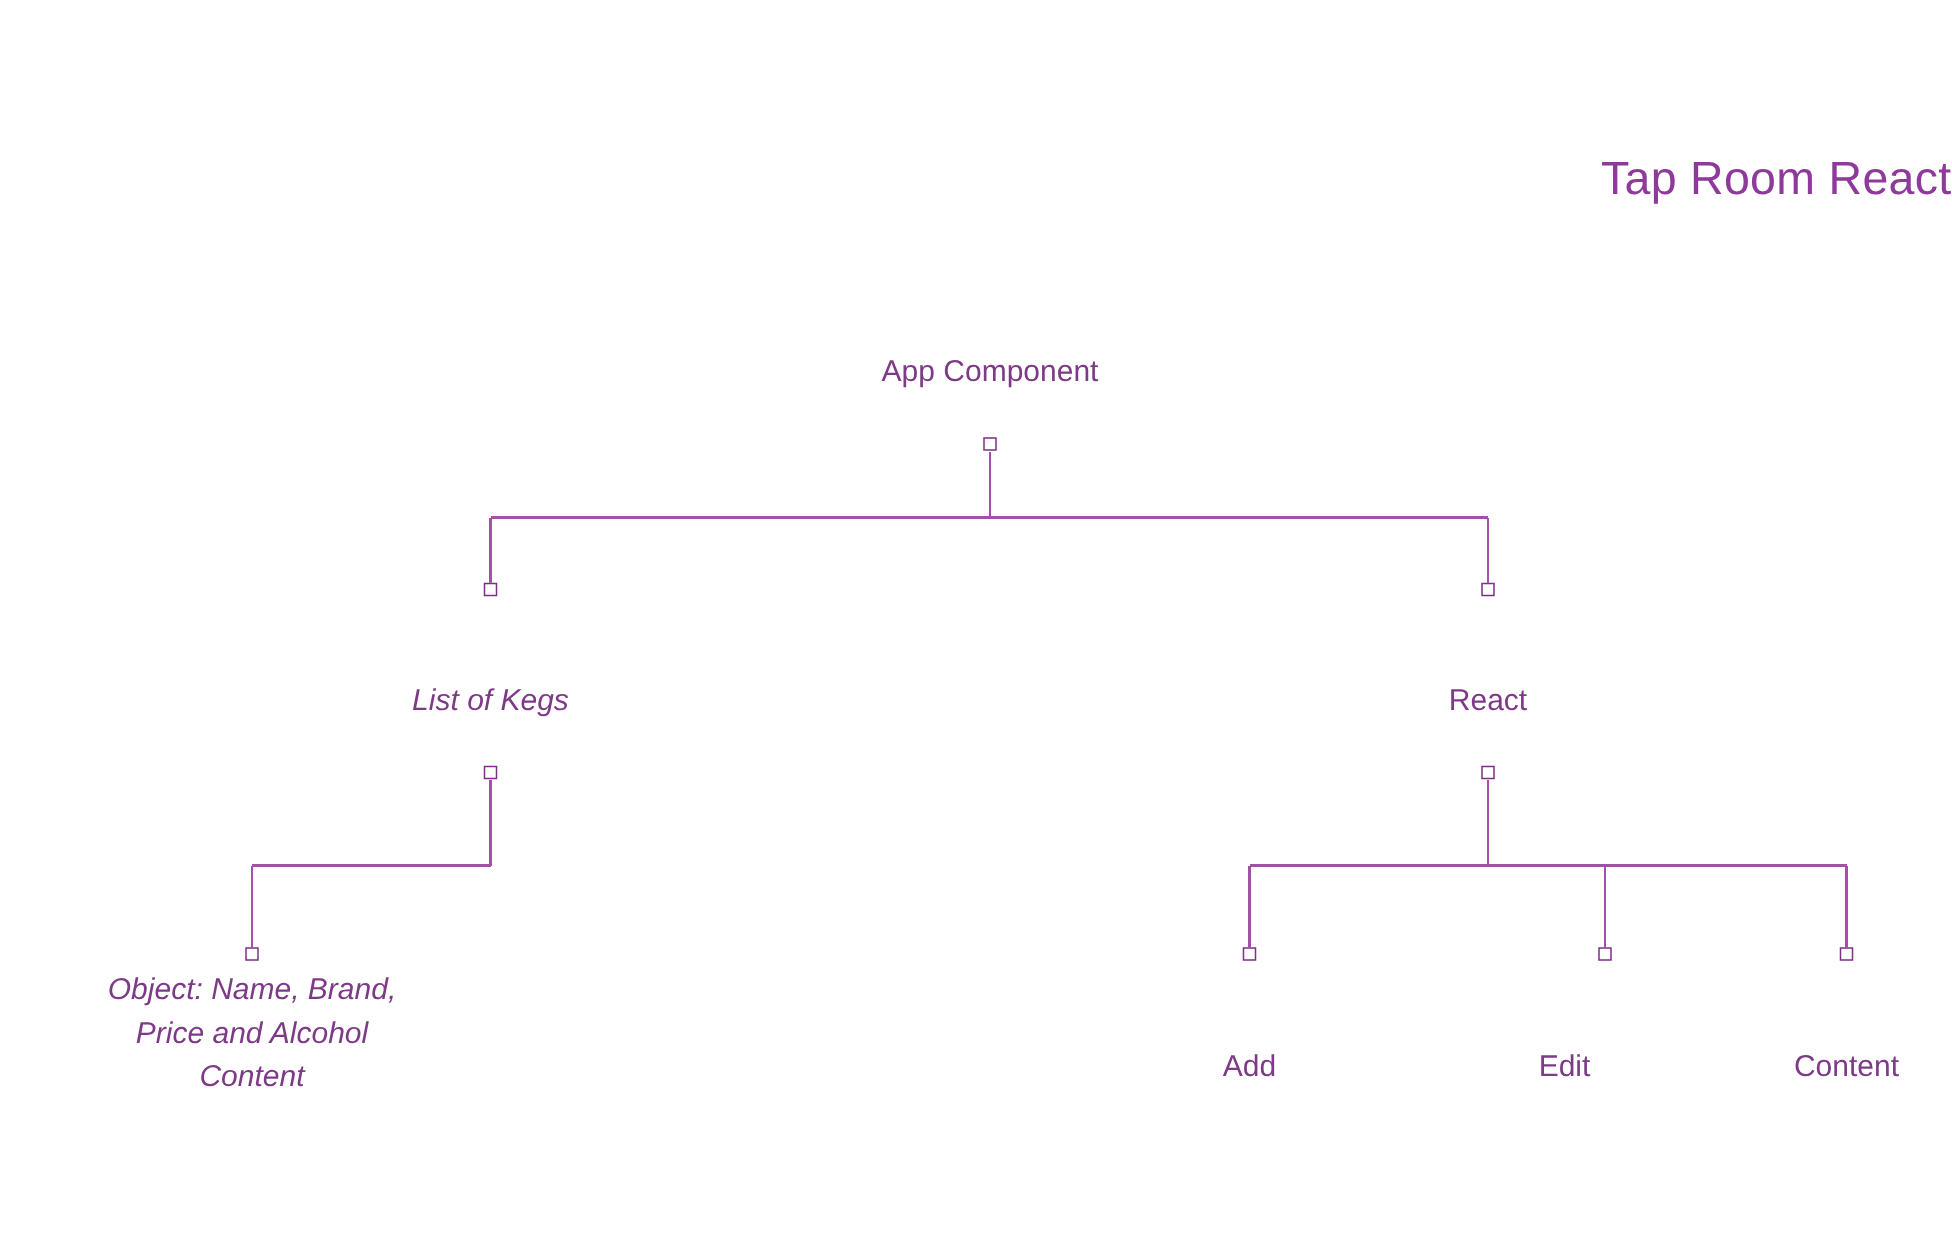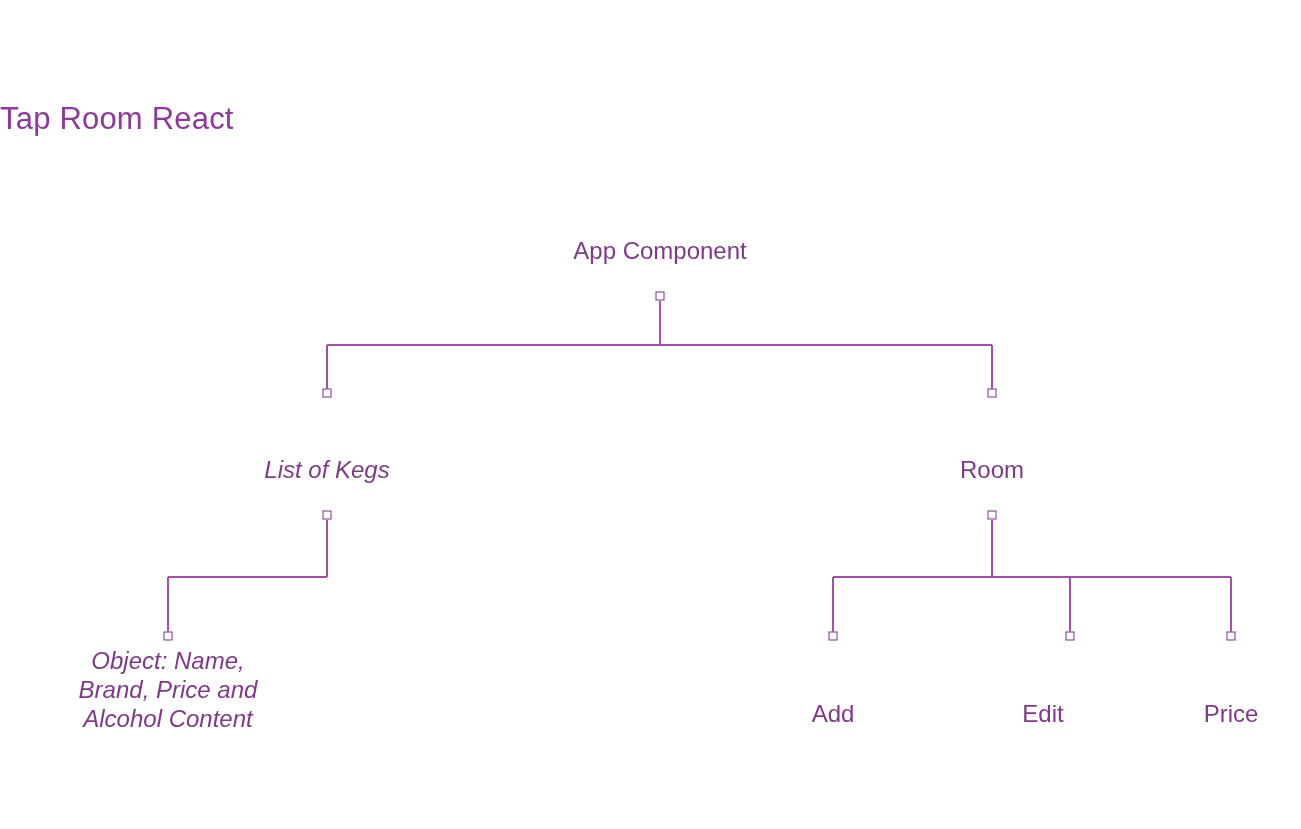--- a/index.html
+++ b/index.html
@@ -32,32 +32,32 @@
     width: 1301px;
     height: 829px;
     pointer-events: none;
   }
 
   .diagram-title {
     position: absolute;
     left: 0;
     top: 101px;
     width: 1301px;
-    text-align: left;
+    text-align: right;
     font-size: 31px;
     font-weight: 400;
     letter-spacing: 0.2px;
     color: #8d3a9b;
     white-space: nowrap;
   }
 
   .node-label {
     position: absolute;
     text-align: center;
-    font-size: 24px;
+    font-size: 20px;
     font-weight: 400;
     color: #7d3a86;
     white-space: nowrap;
     transform: translateX(-50%);
   }
 
   .node-label.multiline {
     white-space: normal;
     line-height: 29px;
     font-style: italic;
@@ -94,26 +94,26 @@
       <polyline points="1070,577 1070,632" fill="none" stroke="#a350a8" stroke-width="1.6" shape-rendering="crispEdges"></polyline>
       <polyline points="1231,577 1231,632" fill="none" stroke="#a350a8" stroke-width="1.6" shape-rendering="crispEdges"></polyline>
     </svg>
 
   <div id="node-layer">
       <div class="node-box" style="left: 660px; top: 296px;"></div>
       <div class="node-label" style="left: 660px; top: 237px;">App Component</div>
       <div class="node-box" style="left: 327px; top: 393px;"></div>
       <div class="node-label" style="left: 327px; top: 456px; font-style: italic;">List of Kegs</div>
       <div class="node-box" style="left: 992px; top: 393px;"></div>
-      <div class="node-label" style="left: 992px; top: 456px;">Room</div>
+      <div class="node-label" style="left: 992px; top: 456px;">React</div>
       <div class="node-box" style="left: 327px; top: 515px;"></div>
       <div class="node-box" style="left: 992px; top: 515px;"></div>
       <div class="node-box" style="left: 168px; top: 636px;"></div>
       <div class="node-label multiline" style="left: 168px; top: 646px; width: 230px;">Object:  Name, Brand, Price and Alcohol Content</div>
       <div class="node-box" style="left: 833px; top: 636px;"></div>
       <div class="node-label" style="left: 833px; top: 700px;">Add</div>
       <div class="node-box" style="left: 1070px; top: 636px;"></div>
       <div class="node-label" style="left: 1043px; top: 700px;">Edit</div>
       <div class="node-box" style="left: 1231px; top: 636px;"></div>
-      <div class="node-label" style="left: 1231px; top: 700px;">Price</div>
+      <div class="node-label" style="left: 1231px; top: 700px;">Content</div>
     </div>
 
 </div>
 
 </body></html>

